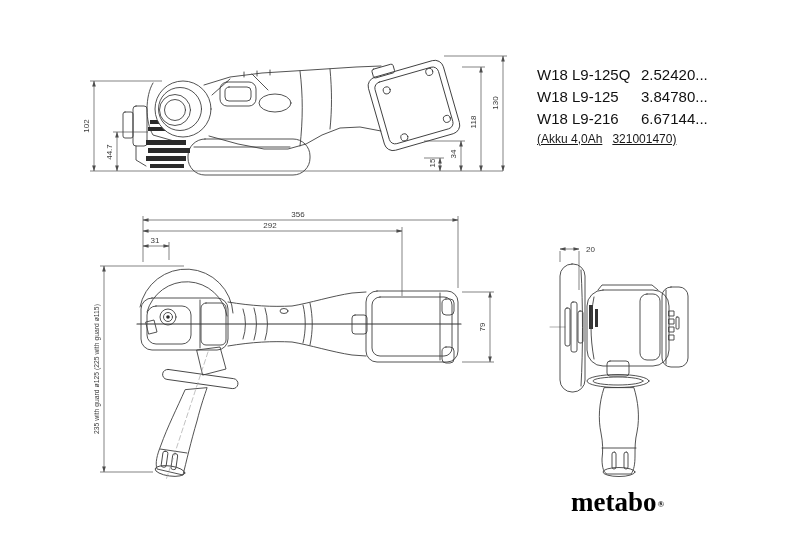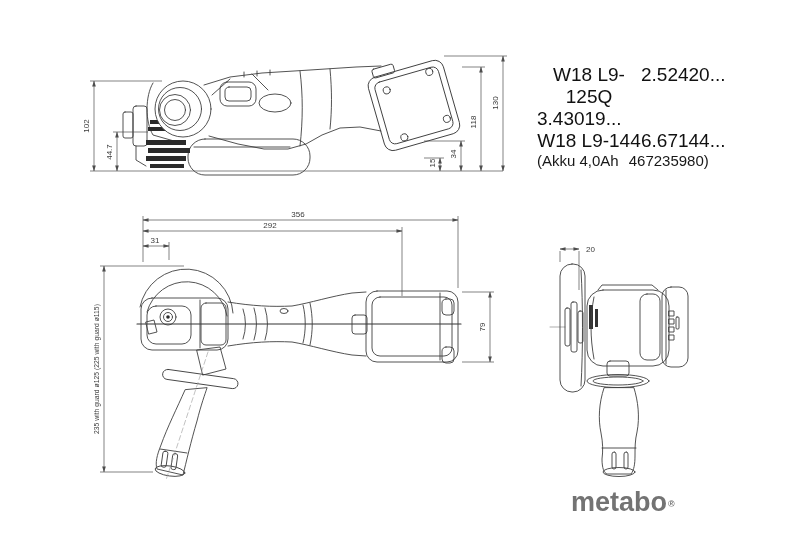--- a/index.html
+++ b/index.html
@@ -6,27 +6,27 @@
   #canvas{
     position:relative;width:800px;height:533px;background:#ffffff;
     font-family:"Liberation Sans",sans-serif;overflow:hidden;
   }
   #drawing{position:absolute;left:0;top:0;}
   .dim-text{font-family:"Liberation Sans",sans-serif;font-size:8px;fill:#3a3a3a;}
   .dim-text-sm{font-family:"Liberation Sans",sans-serif;font-size:6.8px;fill:#3a3a3a;}
   #products{
     position:absolute;left:537px;top:64px;color:#111;
   }
-  .prod-row{display:flex;line-height:22px;font-size:19px;text-align:center;}
+  .prod-row{display:flex;line-height:22px;font-size:15px;}
   .prod-model{width:104px;}
   .prod-article{}
-  .battery-note{font-size:15px;line-height:14px;margin-top:2px;display:flex;gap:10px;color:#181818;}
+  .battery-note{font-size:12px;line-height:14px;margin-top:2px;display:flex;gap:10px;color:#181818;text-decoration:underline;}
   #brand{
-    position:absolute;left:571px;top:487px;color:#737373;
-    font-family:Liberation Sans, sans-serif;
+    position:absolute;left:571px;top:487px;color:#000000;
+    font-family:Liberation Serif, serif;
     font-weight:bold;font-size:27px;letter-spacing:0px;line-height:30px;
   }
   #brand .reg{font-size:9px;vertical-align:top;position:relative;top:2px;left:1px;font-weight:bold;}
 </style>
 </head>
 <body>
 
 <div id="canvas">
 
   <svg id="drawing" width="800" height="533" viewBox="0 0 800 533">
@@ -243,27 +243,28 @@
     </g>
     <text class="dim-text" x="586" y="252" text-anchor="start">20</text>
   </svg>
 
   <div id="products">
     <div class="prod-row">
       <span class="prod-model">W18 L9-125Q</span>
       <span class="prod-article">2.52420...</span>
     </div>
     <div class="prod-row">
-      <span class="prod-article">3.43019...</span>
+      <span class="prod-model">W18 L9-125</span>
+      <span class="prod-article">3.84780...</span>
     </div>
     <div class="prod-row">
-      <span class="prod-model">W18 L9-144</span>
+      <span class="prod-model">W18 L9-216</span>
       <span class="prod-article">6.67144...</span>
     </div>
     <div class="battery-note">
       <span>(Akku 4,0Ah</span>
-      <span>467235980)</span>
+      <span>321001470)</span>
     </div>
   </div>
 
   <div id="brand"><span>metabo</span><span class="reg">®</span></div>
 
 </div>
 
 </body></html>

